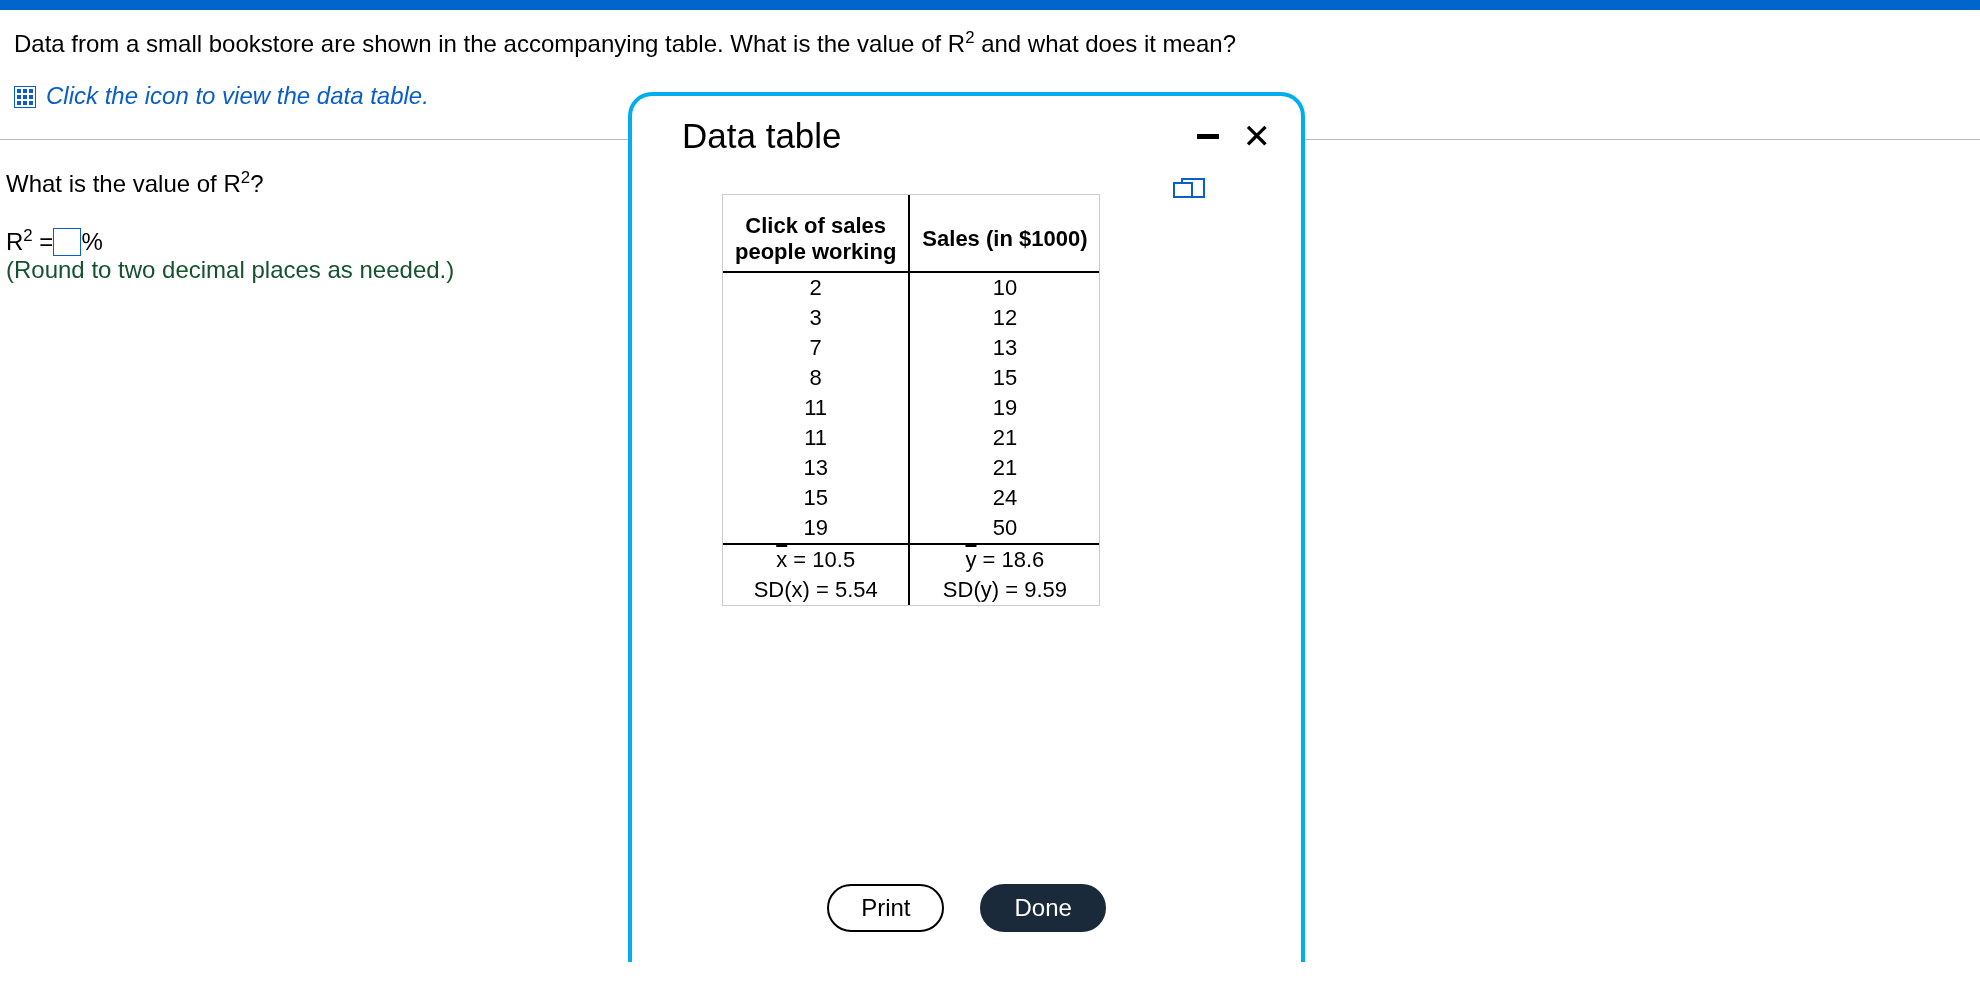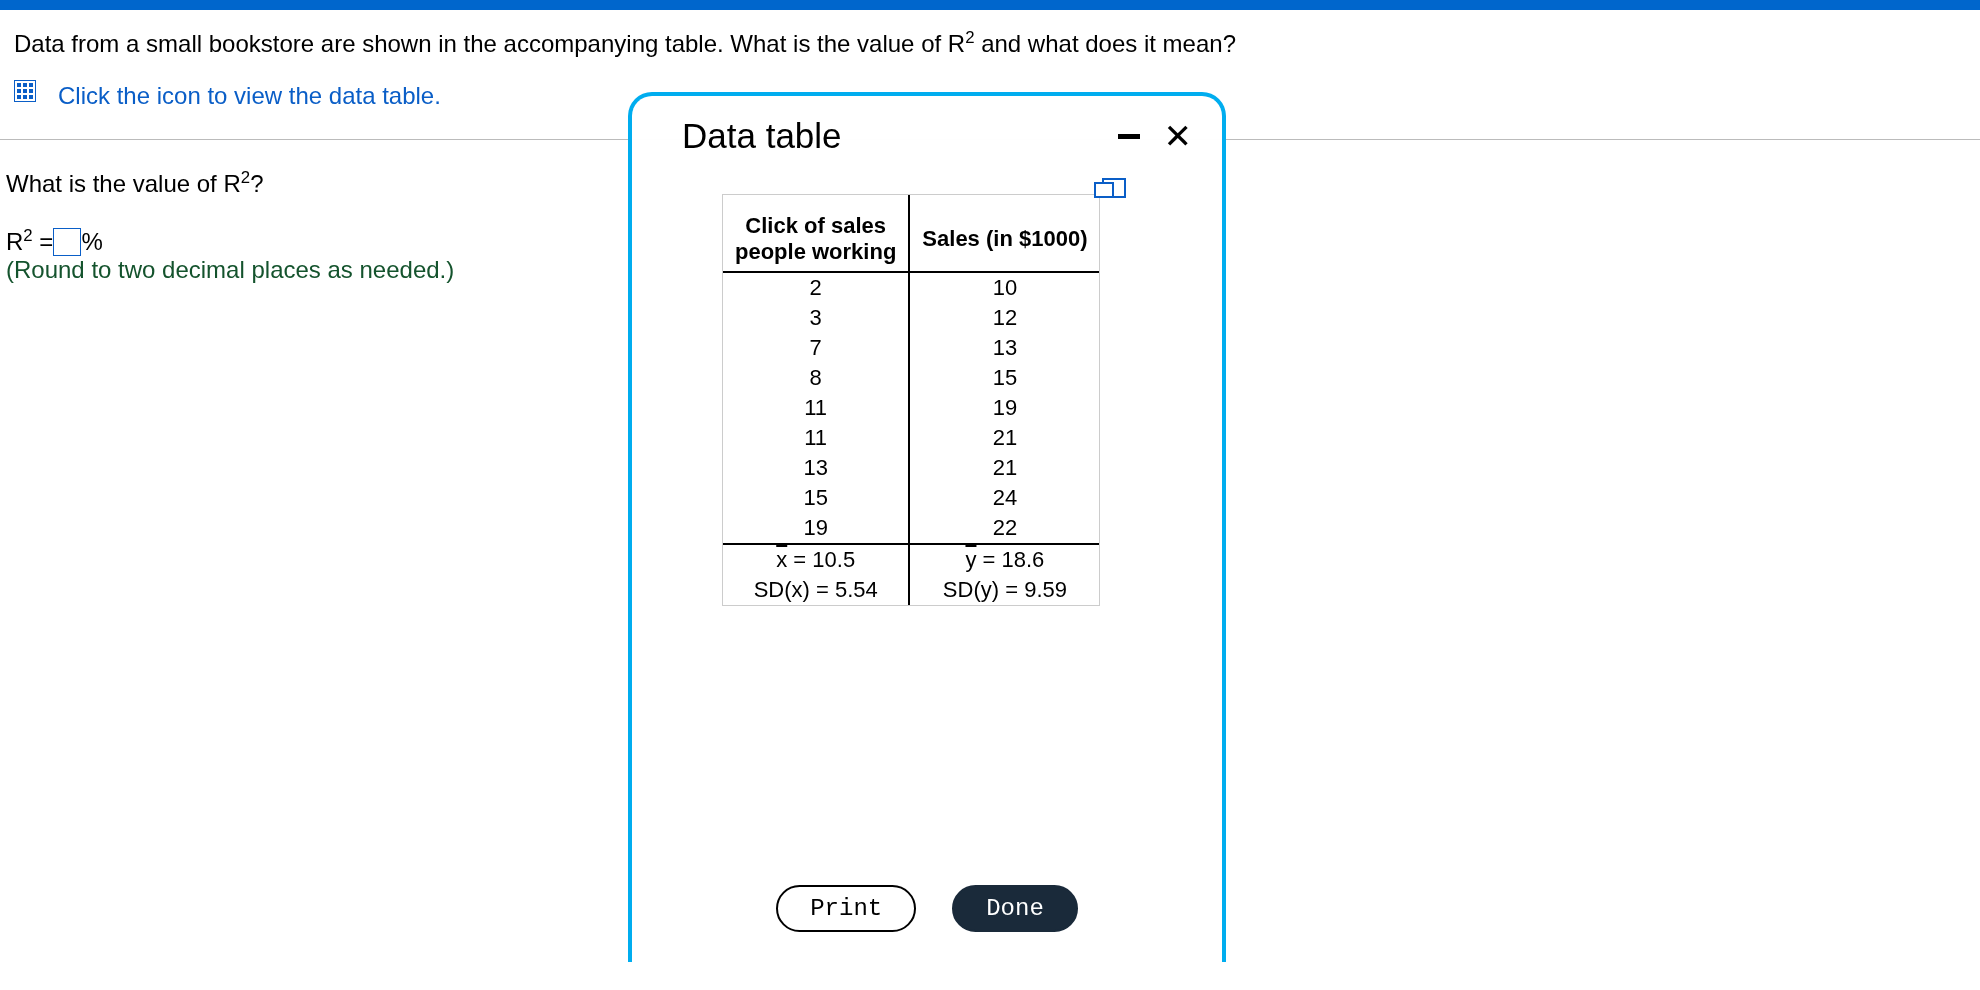--- a/index.html
+++ b/index.html
@@ -19,23 +19,25 @@
   }
   .question-area {
     padding: 18px 14px 0 14px;
     font-size: 24px;
     line-height: 1.35;
   }
   .prompt { margin-bottom: 14px; }
   sup { font-size: 0.7em; vertical-align: super; line-height: 0; }
   .link-row {
     display: flex;
-    gap: 22px;
+    align-items: center;
+    gap: 10px;
     margin-top: 20px;
     margin-bottom: 26px;
+    font-style: italic;
   }
   .table-icon {
     width: 22px; height: 22px;
     border: 1px solid #0a5ec7;
     display: inline-flex;
     flex-direction: column;
     justify-content: space-around;
     padding: 1px;
     flex-shrink: 0;
   }
@@ -69,21 +71,21 @@
     font-size: 18px;
     padding: 0;
   }
   .hint { color: #14532d; }
 
   
   .modal {
     position: absolute;
     top: 92px;
     left: 628px;
-    width: 598px;
+    width: 677px;
     height: 870px;
     background: rgba(255,255,255,0.98);
     border-top: 4px solid #00adef;
     border-left: 4px solid #00adef;
     border-right: 4px solid #00adef;
     border-top-left-radius: 24px;
     border-top-right-radius: 24px;
     z-index: 10;
     display: flex;
     flex-direction: column;
@@ -177,21 +179,20 @@
   }
   .btn {
     font-size: 24px;
     border-radius: 26px;
     padding: 8px 32px;
     cursor: pointer;
     border: 2px solid #000;
     background: #fff;
     min-width: 110px;
     text-align: center;
-    font-family: Liberation Mono, monospace;
   }
   .btn-primary {
     background: #1a2a3a;
     color: #fff;
     border-color: #1a2a3a;
   }
 </style>
 </head>
 <body>
 
@@ -287,21 +288,21 @@
           <tr>
               <td>13</td>
               <td>21</td>
             </tr>
           <tr>
               <td>15</td>
               <td>24</td>
             </tr>
           <tr>
               <td>19</td>
-              <td>22</td>
+              <td>50</td>
             </tr>
         </tbody>
         <tfoot>
           <tr class="stats-row">
             <td><span class="overline">x</span> = 10.5</td>
             <td><span class="overline">y</span> = 18.6</td>
           </tr>
           <tr class="stats-row">
             <td>SD(x) = 5.54</td>
             <td>SD(y) = 9.59</td>

